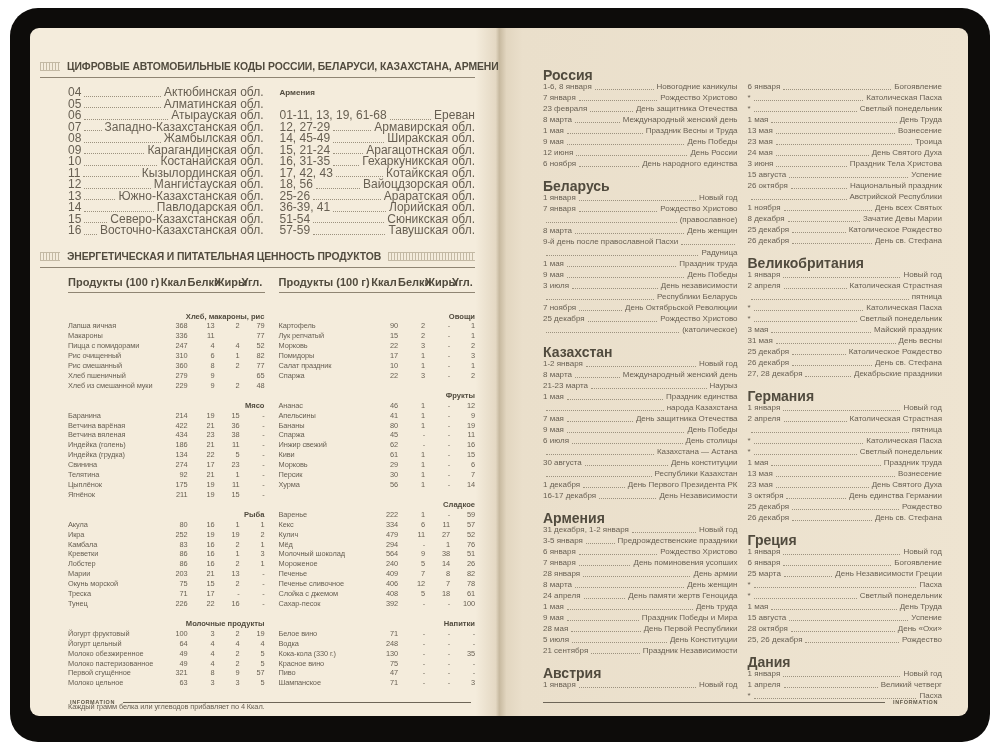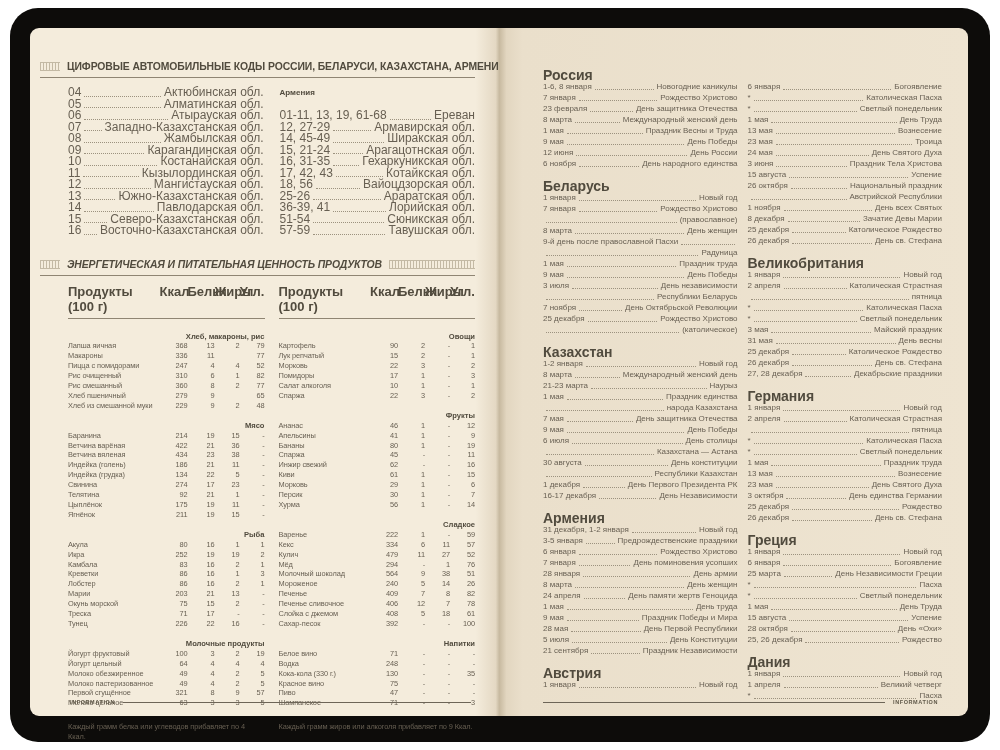--- a/index.html
+++ b/index.html
@@ -25,26 +25,26 @@
   .w20{width:20px;flex:0 0 auto;} .w14{width:14px;flex:0 0 auto;} .grow{flex:1 1 auto;min-width:10px;}
 
   .indent{margin-left:28px;}
   .codes-cols{display:flex;gap:16px;margin-top:9px;}
   .ccol{flex:1;min-width:0;}
   .lrow{display:flex;align-items:flex-end;font-size:12px;line-height:11.5px;white-space:nowrap;}
   .lrow .lead{flex:1 1 auto;border-bottom:1px dotted var(--dots);margin:0 3px 2px 3px;min-width:6px;}
   .ghead8{font-size:8px;line-height:11.5px;font-weight:bold;color:var(--ink-bold);}
   .vspace{height:11.5px;}
 
-  .mt14{margin-top:22px;font-style:italic;}
+  .mt14{margin-top:14px;}
   .ntable{display:flex;gap:14px;margin-top:8px;}
   .nhalf{flex:1;min-width:0;}
   .thead,.trow{display:grid;grid-template-columns:1fr 28px 27px 25px 25px;}
-  .thead{font-size:13px;font-weight:bold;color:var(--ink-bold);border-bottom:1px solid var(--rule);
-         padding-bottom:4px;margin-bottom:13px;}
+  .thead{font-size:11px;font-weight:bold;color:var(--ink-bold);border-bottom:1px solid var(--rule);
+         padding-bottom:4px;margin-bottom:19px;}
   .thead span{text-align:center;} .thead span:first-child{text-align:left;}
   .trow{font-size:7.4px;line-height:9.9px;letter-spacing:-0.1px;white-space:nowrap;}
   .trow span{text-align:right;} .trow span:first-child{text-align:left;overflow:visible;}
   .tgroup{margin-bottom:10px;}
   .tg-head{font-size:7.6px;line-height:9.9px;font-weight:bold;color:var(--ink-bold);text-align:right;}
   .notes{display:flex;gap:14px;margin-top:4px;}
   .note{flex:1;font-size:7.4px;line-height:10px;letter-spacing:-0.1px;}
 
   .hcols{display:flex;gap:10px;margin-top:9px;}
   .hcol{flex:1;min-width:0;}
@@ -483,21 +483,21 @@
                     <span>2</span>
                   </div>
                   <div class="trow">
                     <span>Помидоры</span>
                     <span>17</span>
                     <span>1</span>
                     <span>-</span>
                     <span>3</span>
                   </div>
                   <div class="trow">
-                    <span>Салат алкоголя</span>
+                    <span>Салат праздник</span>
                     <span>10</span>
                     <span>1</span>
                     <span>-</span>
                     <span>1</span>
                   </div>
                   <div class="trow">
                     <span>Спаржа</span>
                     <span>22</span>
                     <span>3</span>
                     <span>-</span>
@@ -687,21 +687,20 @@
                     <span>-</span>
                     <span>3</span>
                   </div>
                 </div>
               </div>
           </div>
         </div>
 
         <div class="notes indent">
           <div class="note">Каждый грамм белка или углеводов прибавляет по 4 Ккал.</div>
-          <div class="note">Каждый грамм жиров или алкоголя прибавляет по 9 Ккал.</div>
         </div>
       </div>
 
       <div class="pfoot">
         <span class="flabel">INFORMATION</span>
         <span class="fline"></span>
       </div>
     </div>
 
     <div class="page page-right">

